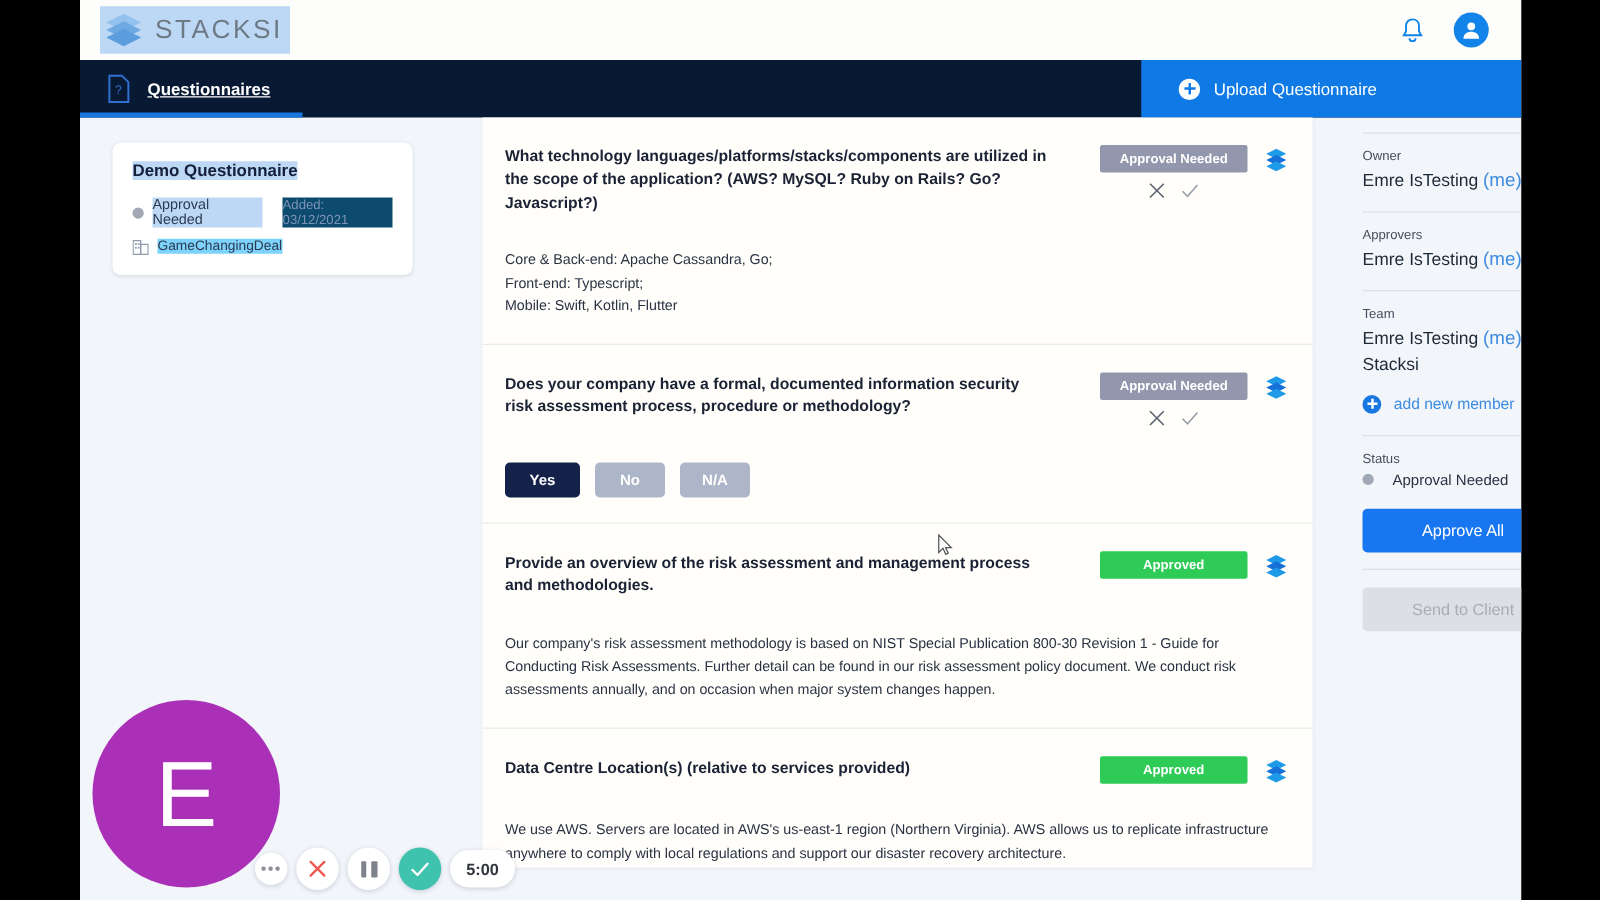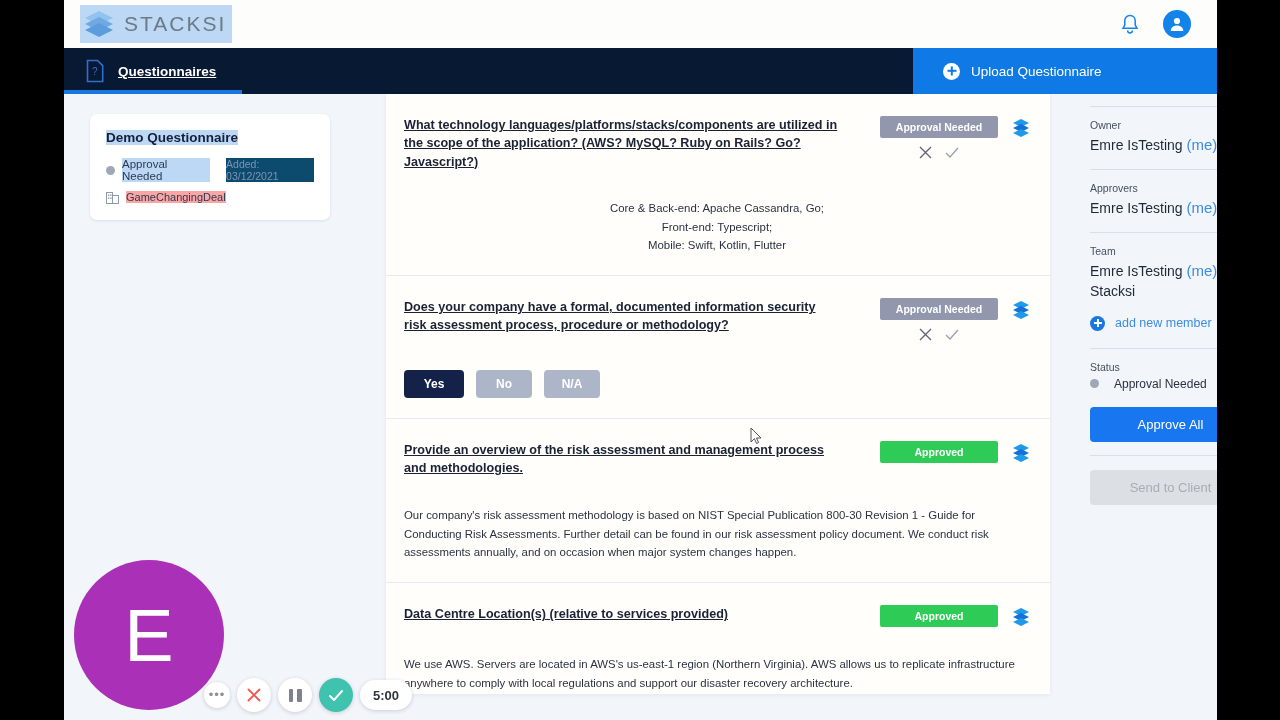--- a/index.html
+++ b/index.html
@@ -61,31 +61,31 @@
     background: #fff; border-radius: 7px; padding: 14px 16px 16px 16px;
     box-shadow: 0 1px 3px rgba(30,50,90,.10);
   }
   .q-card-title { font-size: 13.5px; font-weight: bold; color: #14203a; background:#bdd8f5; display:inline; }
   .q-card-row { display: flex; align-items: center; margin-top: 12px; }
   .dot { width: 9px; height: 9px; border-radius: 50%; background: #a0a8b4; flex: none; margin-right: 7px; }
   .q-status { font-size: 11.5px; color: #2c3a52; background:#bdd8f5; }
   .q-added { font-size: 10.5px; color: #7d93b5; background:#0c4a6e; margin-left: 16px; }
   .q-card-row2 { display:flex; align-items:center; margin-top: 8px; }
   .bldg-icon { width: 13px; height: 14px; margin-right: 7px; flex:none; }
-  .q-company { font-size: 11px; color:#2c3a52; background:#fca5a5; }
+  .q-company { font-size: 11px; color:#2c3a52; background:#7dd3fc; }
 
   
   .content {
     position: absolute; left: 322px; top: 0; width: 664px; background:#fffefb;
     height: 600px; box-shadow: 0 1px 4px rgba(30,50,90,.07);
   }
   .qitem { padding: 22px 20px 20px 18px; border-bottom: 1px solid #e8eaee; position: relative; }
   .qitem:last-child { border-bottom: none; }
   .qhead { display: flex; align-items: flex-start; }
-  .qtext { font-size: 12.6px; font-weight: bold; color:#1a2234; line-height: 1.45; width: 436px; text-decoration: underline; }
+  .qtext { font-size: 12.6px; font-weight: bold; color:#1a2234; line-height: 1.45; width: 436px; }
   .qright { margin-left: auto; display:flex; align-items: flex-start; gap: 14px; }
   .badge {
     display:inline-block; min-width: 118px; text-align:center; color:#fff;
     font-size: 10.5px; font-weight: bold; padding: 5px 6px; border-radius: 2px;
   }
   .badge.needed { background:#9297ad; }
   .badge.approved { background:#2ecb56; }
   .badge-actions { display:flex; gap: 13px; justify-content:center; margin-top: 8px; color:#5e6470; font-size: 14px; }
   .stack-mini { width: 18px; height: 20px; margin-top: 2px; flex:none; }
   .qanswer { font-size: 11.4px; color:#2a3242; line-height: 1.65; margin-top: 28px; }
@@ -239,21 +239,21 @@
             </div>
             <span class="stack-mini">
               <svg width="18" height="20" viewBox="0 0 18 20">
                 <polygon points="9,1 17,5 9,9 1,5" fill="#1e9ae8"></polygon>
                 <polygon points="9,6 17,10 9,14 1,10" fill="#1570d8"></polygon>
                 <polygon points="9,11 17,15 9,19 1,15" fill="#1e9ae8"></polygon>
               </svg>
             </span>
           </div>
         </div>
-        <div class="qanswer" style="white-space:pre-line;text-align:center;">Core &amp; Back-end: Apache Cassandra, Go;
+        <div class="qanswer" style="white-space:pre-line;">Core &amp; Back-end: Apache Cassandra, Go;
 Front-end: Typescript;
 Mobile: Swift, Kotlin, Flutter</div>
       </div>
 
       <div class="qitem">
         <div class="qhead">
           <div class="qtext">Does your company have a formal, documented information security risk assessment process, procedure or methodology?</div>
           <div class="qright">
             <div>
               <div class="badge needed">Approval Needed</div>

